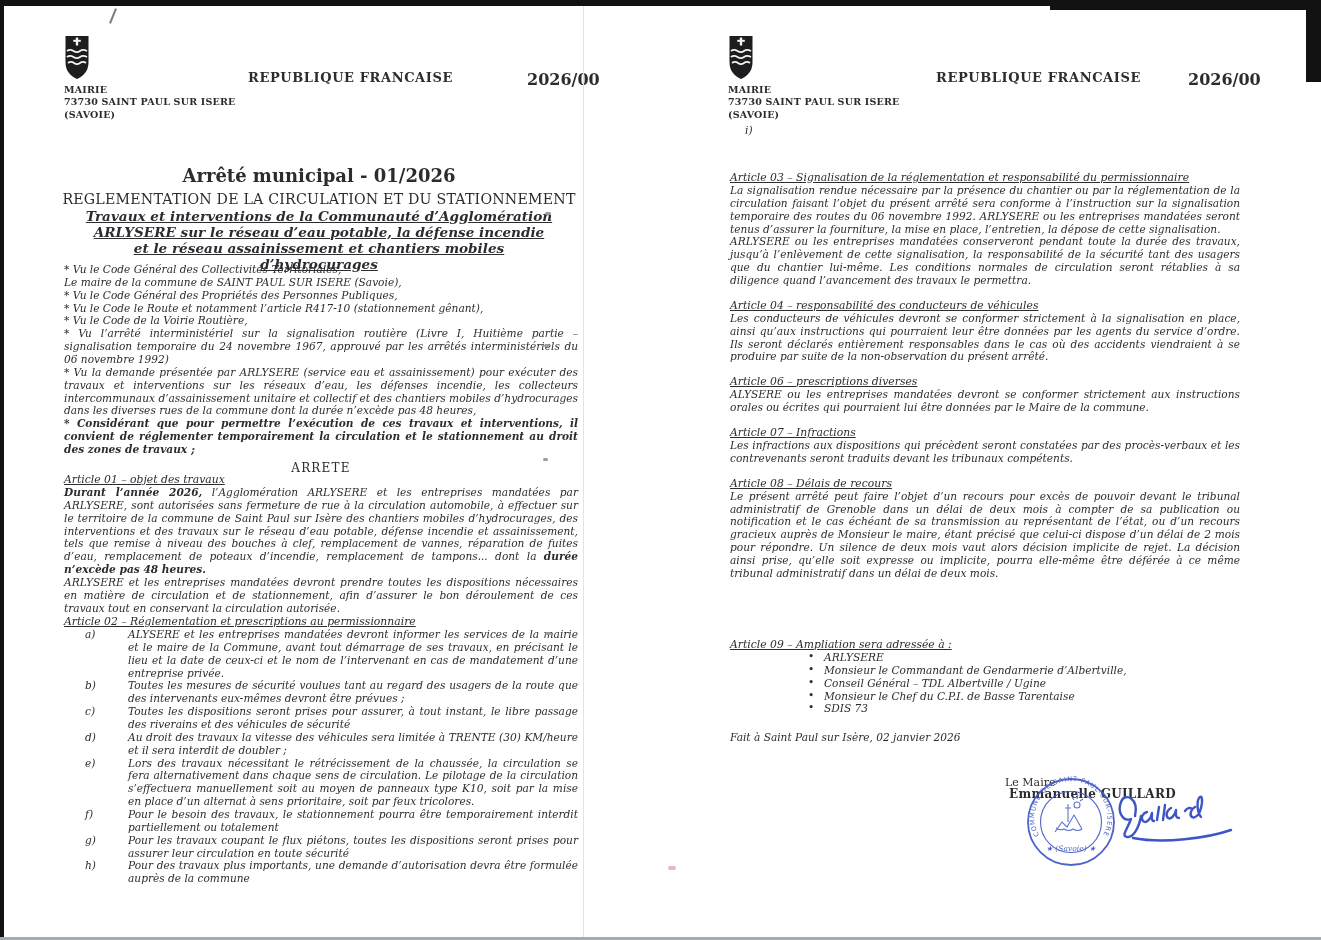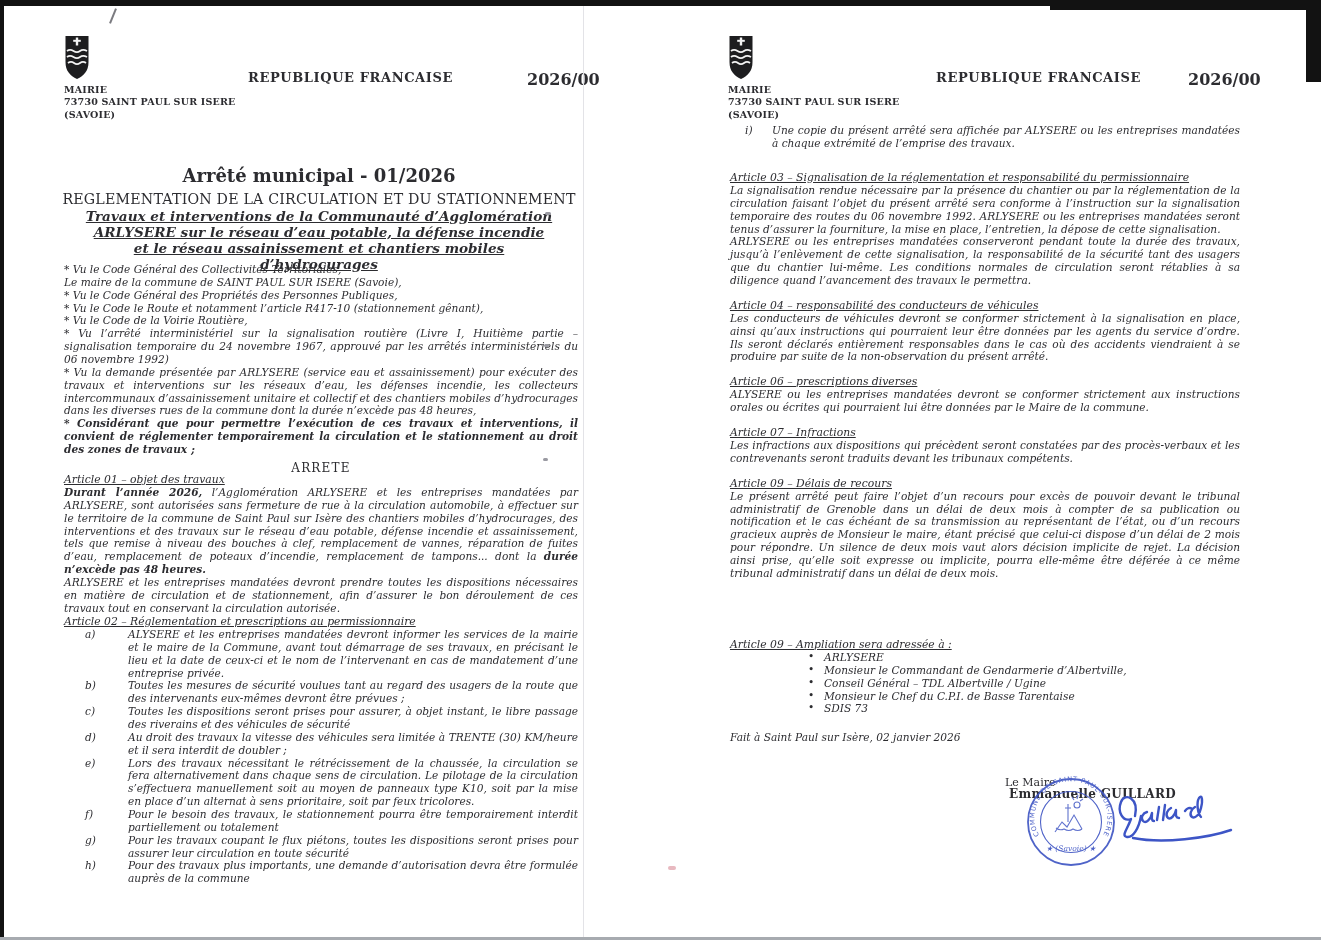--- a/index.html
+++ b/index.html
@@ -98,21 +98,21 @@
   <div class="flowblock" style="left:64px;top:473px;width:514px;">
     <p class="art-head">Article 01 – objet des travaux</p>
     <p class="bt"><span class="b">Durant l’année 2026,</span><span> l’Agglomération ARLYSERE et les entreprises mandatées par ARLYSERE, sont autorisées sans fermeture de rue à la circulation automobile, à effectuer sur le territoire de la commune de Saint Paul sur Isère des chantiers mobiles d’hydrocurages, des interventions et des travaux sur le réseau d’eau potable, défense incendie et assainissement, tels que remise à niveau des bouches à clef, remplacement de vannes, réparation de fuites d’eau, remplacement de poteaux d’incendie, remplacement de tampons... dont la </span><span class="b">durée n’excède pas 48 heures.</span></p>
     <p class="bt">ARLYSERE et les entreprises mandatées devront prendre toutes les dispositions nécessaires en matière de circulation et de stationnement, afin d’assurer le bon déroulement de ces travaux tout en conservant la circulation autorisée.</p>
   </div>
 
   <div class="flowblock" style="left:64px;top:615px;width:514px;">
     <p class="art-head">Article 02 – Réglementation et prescriptions au permissionnaire</p>
     <div class="bt li"><span class="mk">a)</span><span>ALYSERE et les entreprises mandatées devront informer les services de la mairie et le maire de la Commune, avant tout démarrage de ses travaux, en précisant le lieu et la date de ceux-ci et le nom de l’intervenant en cas de mandatement d’une entreprise privée.</span></div>
     <div class="bt li"><span class="mk">b)</span><span>Toutes les mesures de sécurité voulues tant au regard des usagers de la route que des intervenants eux-mêmes devront être prévues ;</span></div>
-    <div class="bt li"><span class="mk">c)</span><span>Toutes les dispositions seront prises pour assurer, à objet instant, le libre passage des riverains et des véhicules de sécurité</span></div>
+    <div class="bt li"><span class="mk">c)</span><span>Toutes les dispositions seront prises pour assurer, à tout instant, le libre passage des riverains et des véhicules de sécurité</span></div>
     <div class="bt li"><span class="mk">d)</span><span>Au droit des travaux la vitesse des véhicules sera limitée à TRENTE (30) KM/heure et il sera interdit de doubler ;</span></div>
     <div class="bt li"><span class="mk">e)</span><span>Lors des travaux nécessitant le rétrécissement de la chaussée, la circulation se fera alternativement dans chaque sens de circulation. Le pilotage de la circulation s’effectuera manuellement soit au moyen de panneaux type K10, soit par la mise en place d’un alternat à sens prioritaire, soit par feux tricolores.</span></div>
     <div class="bt li"><span class="mk">f)</span><span>Pour le besoin des travaux, le stationnement pourra être temporairement interdit partiellement ou totalement</span></div>
     <div class="bt li"><span class="mk">g)</span><span>Pour les travaux coupant le flux piétons, toutes les dispositions seront prises pour assurer leur circulation en toute sécurité</span></div>
     <div class="bt li"><span class="mk">h)</span><span>Pour des travaux plus importants, une demande d’autorisation devra être formulée auprès de la commune</span></div>
   </div>
 </div>
 
 <div class="page" id="page2">
 
@@ -127,21 +127,21 @@
 
   <div class="office" style="left:67px;top:84px;">
     <div>MAIRIE</div>
     <div>73730 SAINT PAUL SUR ISERE</div>
     <div>(SAVOIE)</div>
   </div>
   <div class="republic" style="left:275px;top:70px;">REPUBLIQUE FRANCAISE</div>
   <div class="refnum" style="left:527px;top:70px;">2026/00</div>
 
   <div class="flowblock" style="left:69px;top:124px;width:510px;">
-    <div class="bt li"><span class="mk">i)</span><span>Une copie du présent arrêté sera affichée par ALYSERE ou les entreprises mandatées à chaque extrémité de l’emprise des travaux.</span></div>
+    <div class="bt li"><span class="mk">i)</span></div>
   </div>
 
   <div class="flowblock" style="left:69px;top:171px;width:510px;">
     <div class="art">
       <p class="art-head">Article 03 – Signalisation de la réglementation et responsabilité du permissionnaire</p>
       <p class="bt">La signalisation rendue nécessaire par la présence du chantier ou par la réglementation de la circulation faisant l’objet du présent arrêté sera conforme à l’instruction sur la signalisation temporaire des routes du 06 novembre 1992. ARLYSERE ou les entreprises mandatées seront tenus d’assurer la fourniture, la mise en place, l’entretien, la dépose de cette signalisation.</p>
       <p class="bt">ARLYSERE ou les entreprises mandatées conserveront pendant toute la durée des travaux, jusqu’à l’enlèvement de cette signalisation, la responsabilité de la sécurité tant des usagers que du chantier lui-même. Les conditions normales de circulation seront rétablies à sa diligence quand l’avancement des travaux le permettra.</p>
     </div>
     <div class="art">
       <p class="art-head">Article 04 – responsabilité des conducteurs de véhicules</p>
@@ -149,21 +149,21 @@
     </div>
     <div class="art">
       <p class="art-head">Article 06 – prescriptions diverses</p>
       <p class="bt">ALYSERE ou les entreprises mandatées devront se conformer strictement aux instructions orales ou écrites qui pourraient lui être données par le Maire de la commune.</p>
     </div>
     <div class="art">
       <p class="art-head">Article 07 – Infractions</p>
       <p class="bt">Les infractions aux dispositions qui précèdent seront constatées par des procès-verbaux et les contrevenants seront traduits devant les tribunaux compétents.</p>
     </div>
     <div class="art">
-      <p class="art-head">Article 09 – Délais de recours</p>
+      <p class="art-head">Article 08 – Délais de recours</p>
       <p class="bt">Le présent arrêté peut faire l’objet d’un recours pour excès de pouvoir devant le tribunal administratif de Grenoble dans un délai de deux mois à compter de sa publication ou notification et le cas échéant de sa transmission au représentant de l’état, ou d’un recours gracieux auprès de Monsieur le maire, étant précisé que celui-ci dispose d’un délai de 2 mois pour répondre. Un silence de deux mois vaut alors décision implicite de rejet. La décision ainsi prise, qu’elle soit expresse ou implicite, pourra elle-même être déférée à ce même tribunal administratif dans un délai de deux mois.</p>
     </div>
   </div>
 
   <div class="flowblock" style="left:69px;top:638px;width:510px;">
     <p class="art-head">Article 09 – Ampliation sera adressée à :</p>
     <div class="bt bullet-li"><span class="mk">•</span><span>ARLYSERE</span></div>
     <div class="bt bullet-li"><span class="mk">•</span><span>Monsieur le Commandant de Gendarmerie d’Albertville,</span></div>
     <div class="bt bullet-li"><span class="mk">•</span><span>Conseil Général – TDL Albertville / Ugine</span></div>
     <div class="bt bullet-li"><span class="mk">•</span><span>Monsieur le Chef du C.P.I. de Basse Tarentaise</span></div>

